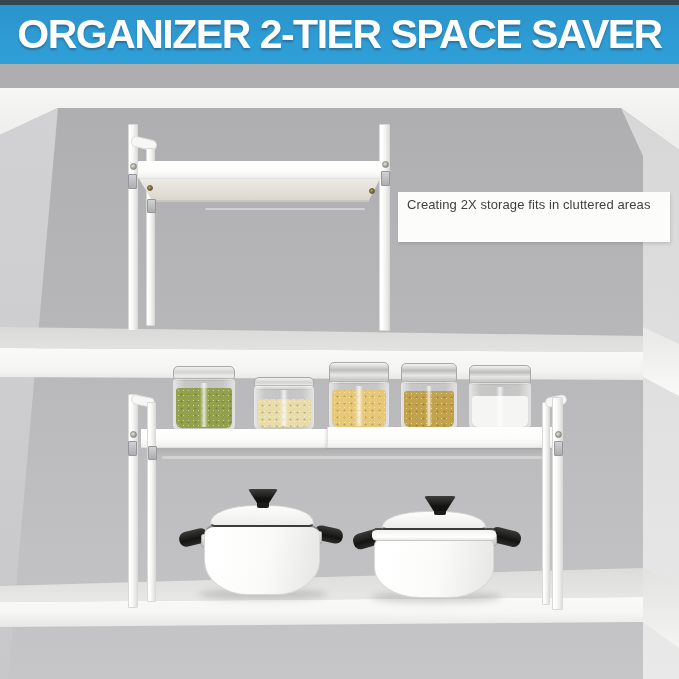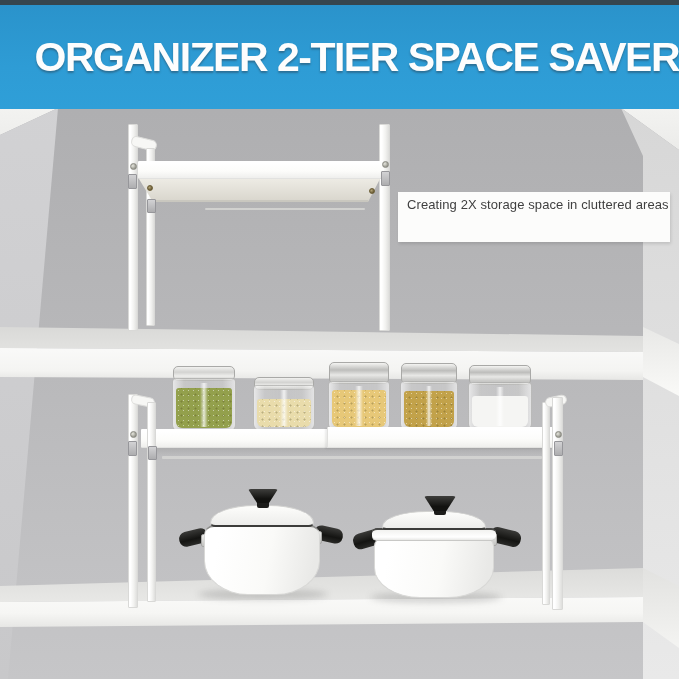--- a/index.html
+++ b/index.html
@@ -3,24 +3,24 @@
 <meta charset="utf-8">
 <style>
   html,body{margin:0;padding:0;background:#888;}
   #stage{
     position:relative;width:679px;height:679px;overflow:hidden;
     font-family:"Liberation Sans", sans-serif;
     background:linear-gradient(180deg,#ababad 0%,#b6b6b8 45%,#c6c6c8 100%);
   }
   
   #banner{
-    position:absolute;left:0;top:0;width:679px;height:109px;
+    position:absolute;left:0;top:0;width:679px;height:64px;
     background:linear-gradient(180deg,#2a93cb 0%,#2e9cd5 60%,#2f9fd8 100%);
     border-top:5px solid #36464e;box-sizing:border-box;
-    display:flex;align-items:center;justify-content:flex-end;
+    display:flex;align-items:center;justify-content:center;
   }
   #banner .title{
     color:#fdfdfd;font-weight:bold;font-size:41px;letter-spacing:-1.5px;
     text-shadow:0 2px 2px rgba(40,60,75,.45);white-space:nowrap;
   }
   
   .ceiling{
     position:absolute;left:0;top:88px;width:679px;height:65px;
     background:linear-gradient(180deg,#f6f6f4,#ebebe9);
     clip-path:polygon(0 0,679px 0,679px 62px,621px 20px,58px 20px,0 47px);
@@ -166,21 +166,21 @@
     <div class="screw" style="left:130px;top:163px;"></div>
     <div class="screw" style="left:382px;top:161px;"></div>
     <div class="screw dark" style="left:147px;top:185px;width:6px;height:6px;"></div>
     <div class="screw dark" style="left:369px;top:188px;width:6px;height:6px;"></div>
     <div class="clip" style="left:128px;top:174px;"></div>
     <div class="clip" style="left:381px;top:171px;"></div>
     <div class="clip" style="left:147px;top:199px;height:14px;"></div>
   </div>
 
   <div id="annotation">
-    <div>Creating 2X storage space in cluttered areas</div>
+    <div>Creating 2X storage fits in cluttered areas</div>
   </div>
 
   <div id="shelf2" class="shelf">
     <div class="poly surface"></div>
     <div class="poly face"></div>
   </div>
   <div id="shelf2-wedge"></div>
 
   <div id="jar1" class="jar">
     <div class="lid glass"></div>

